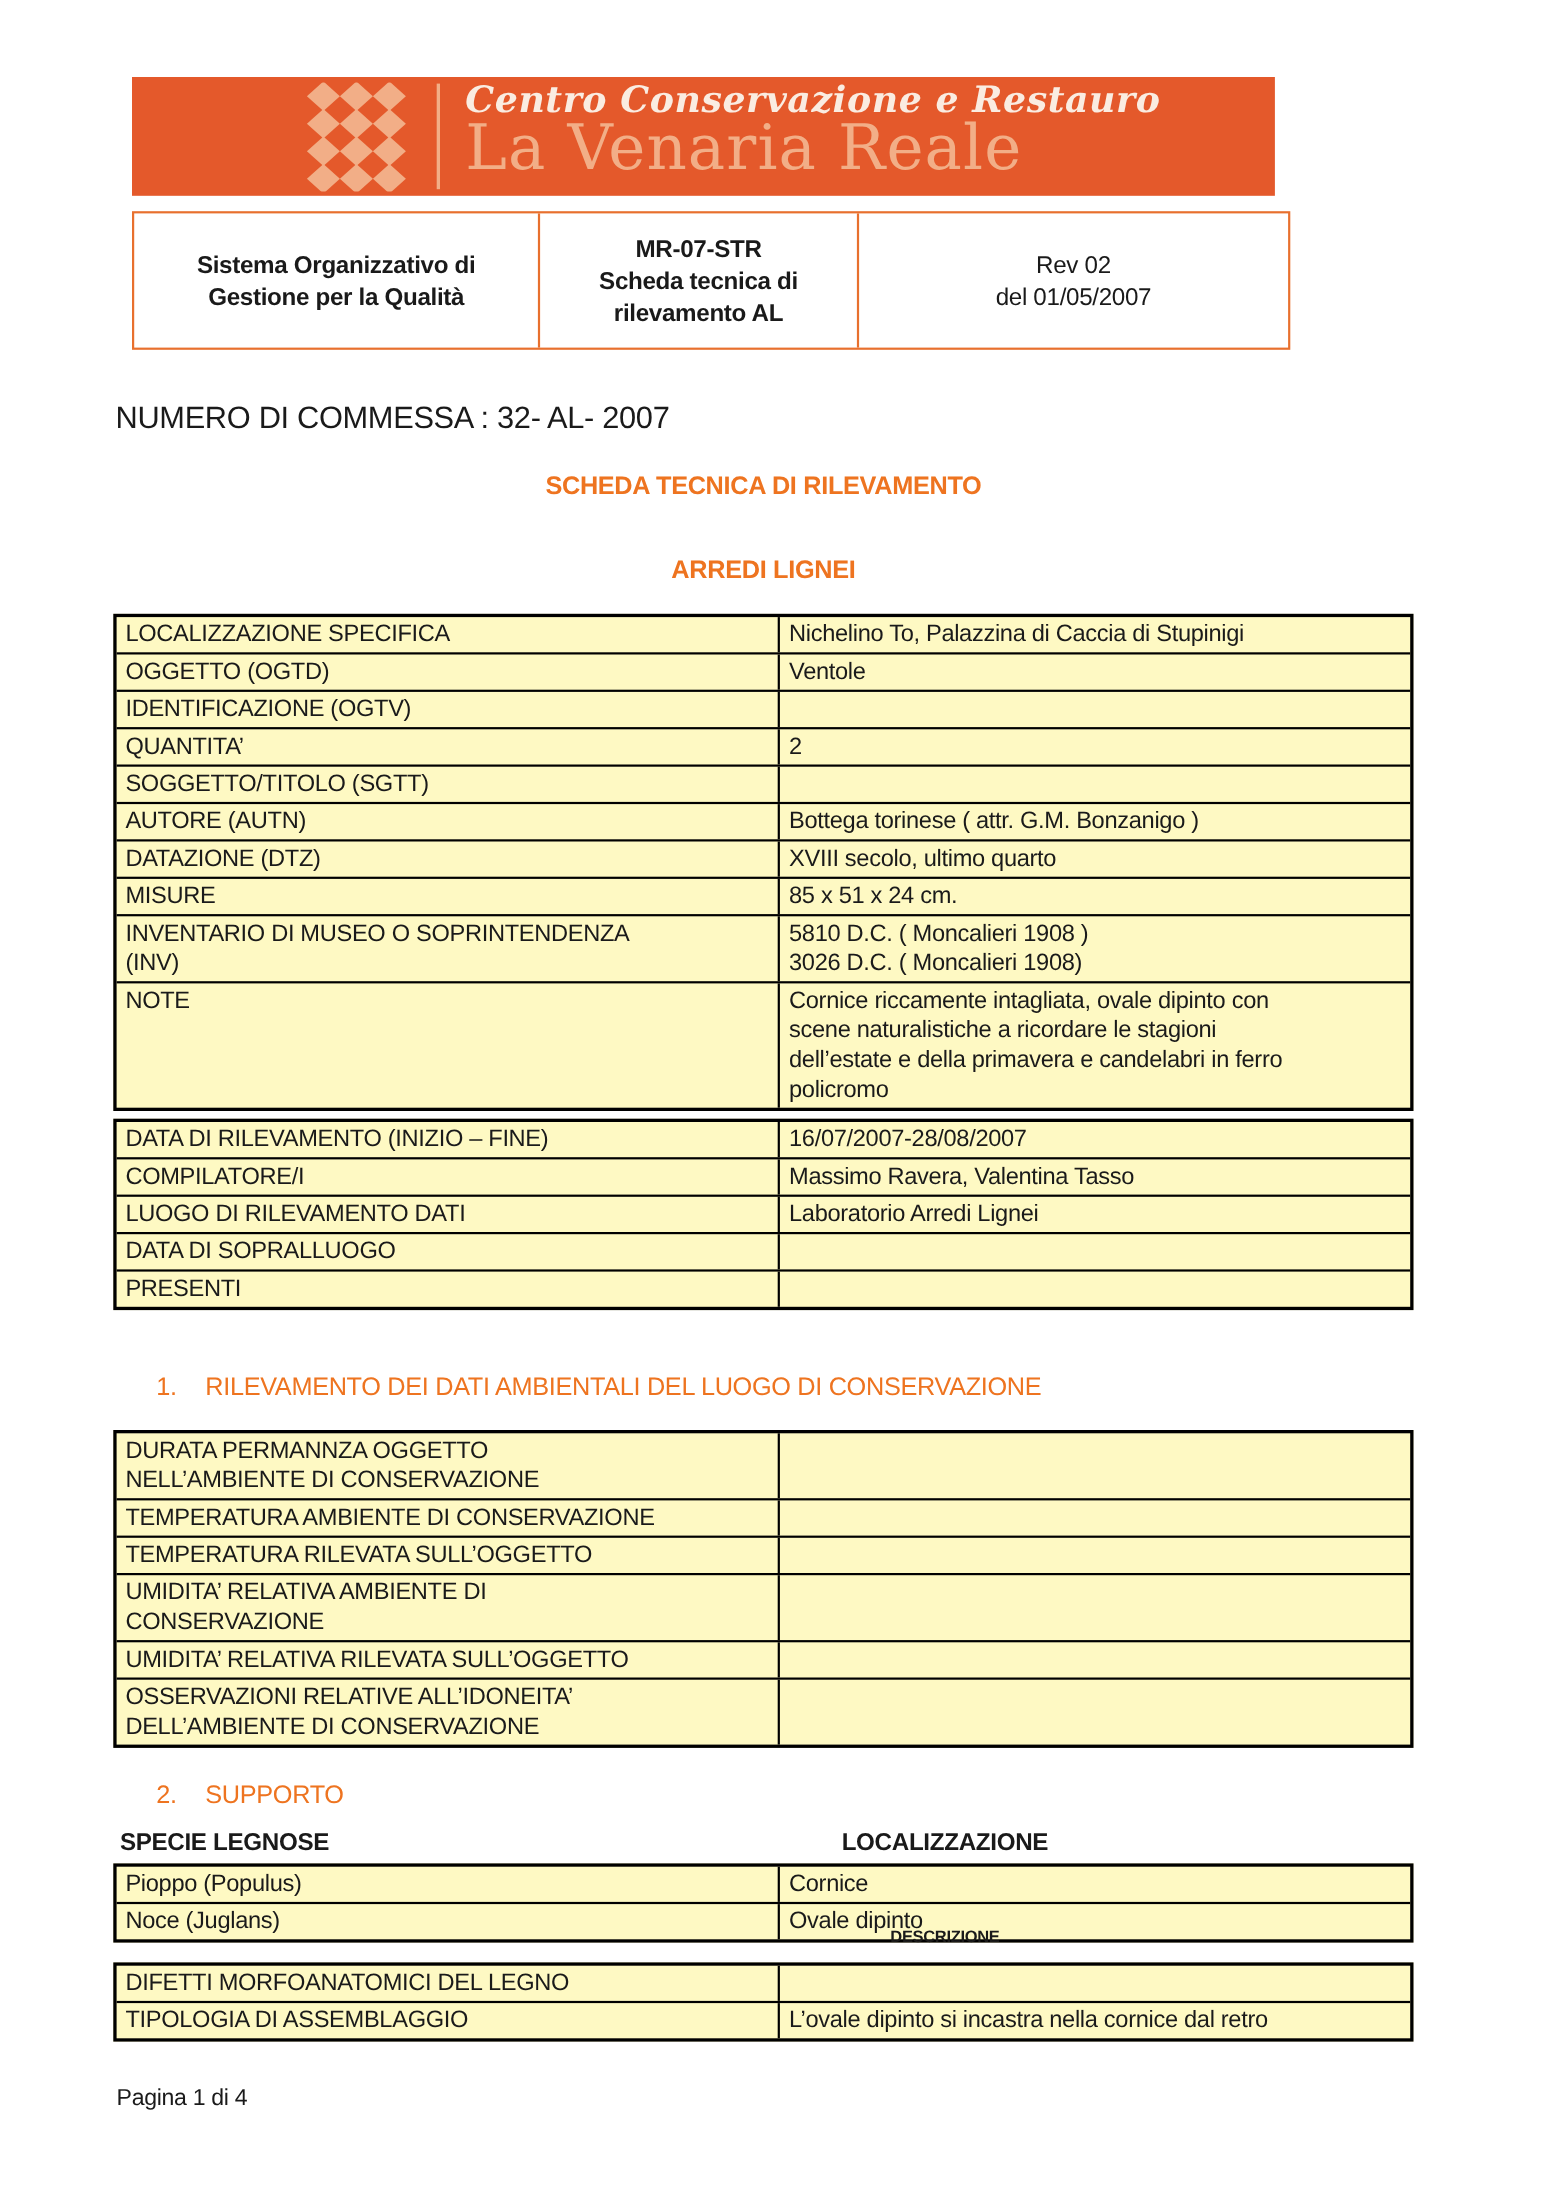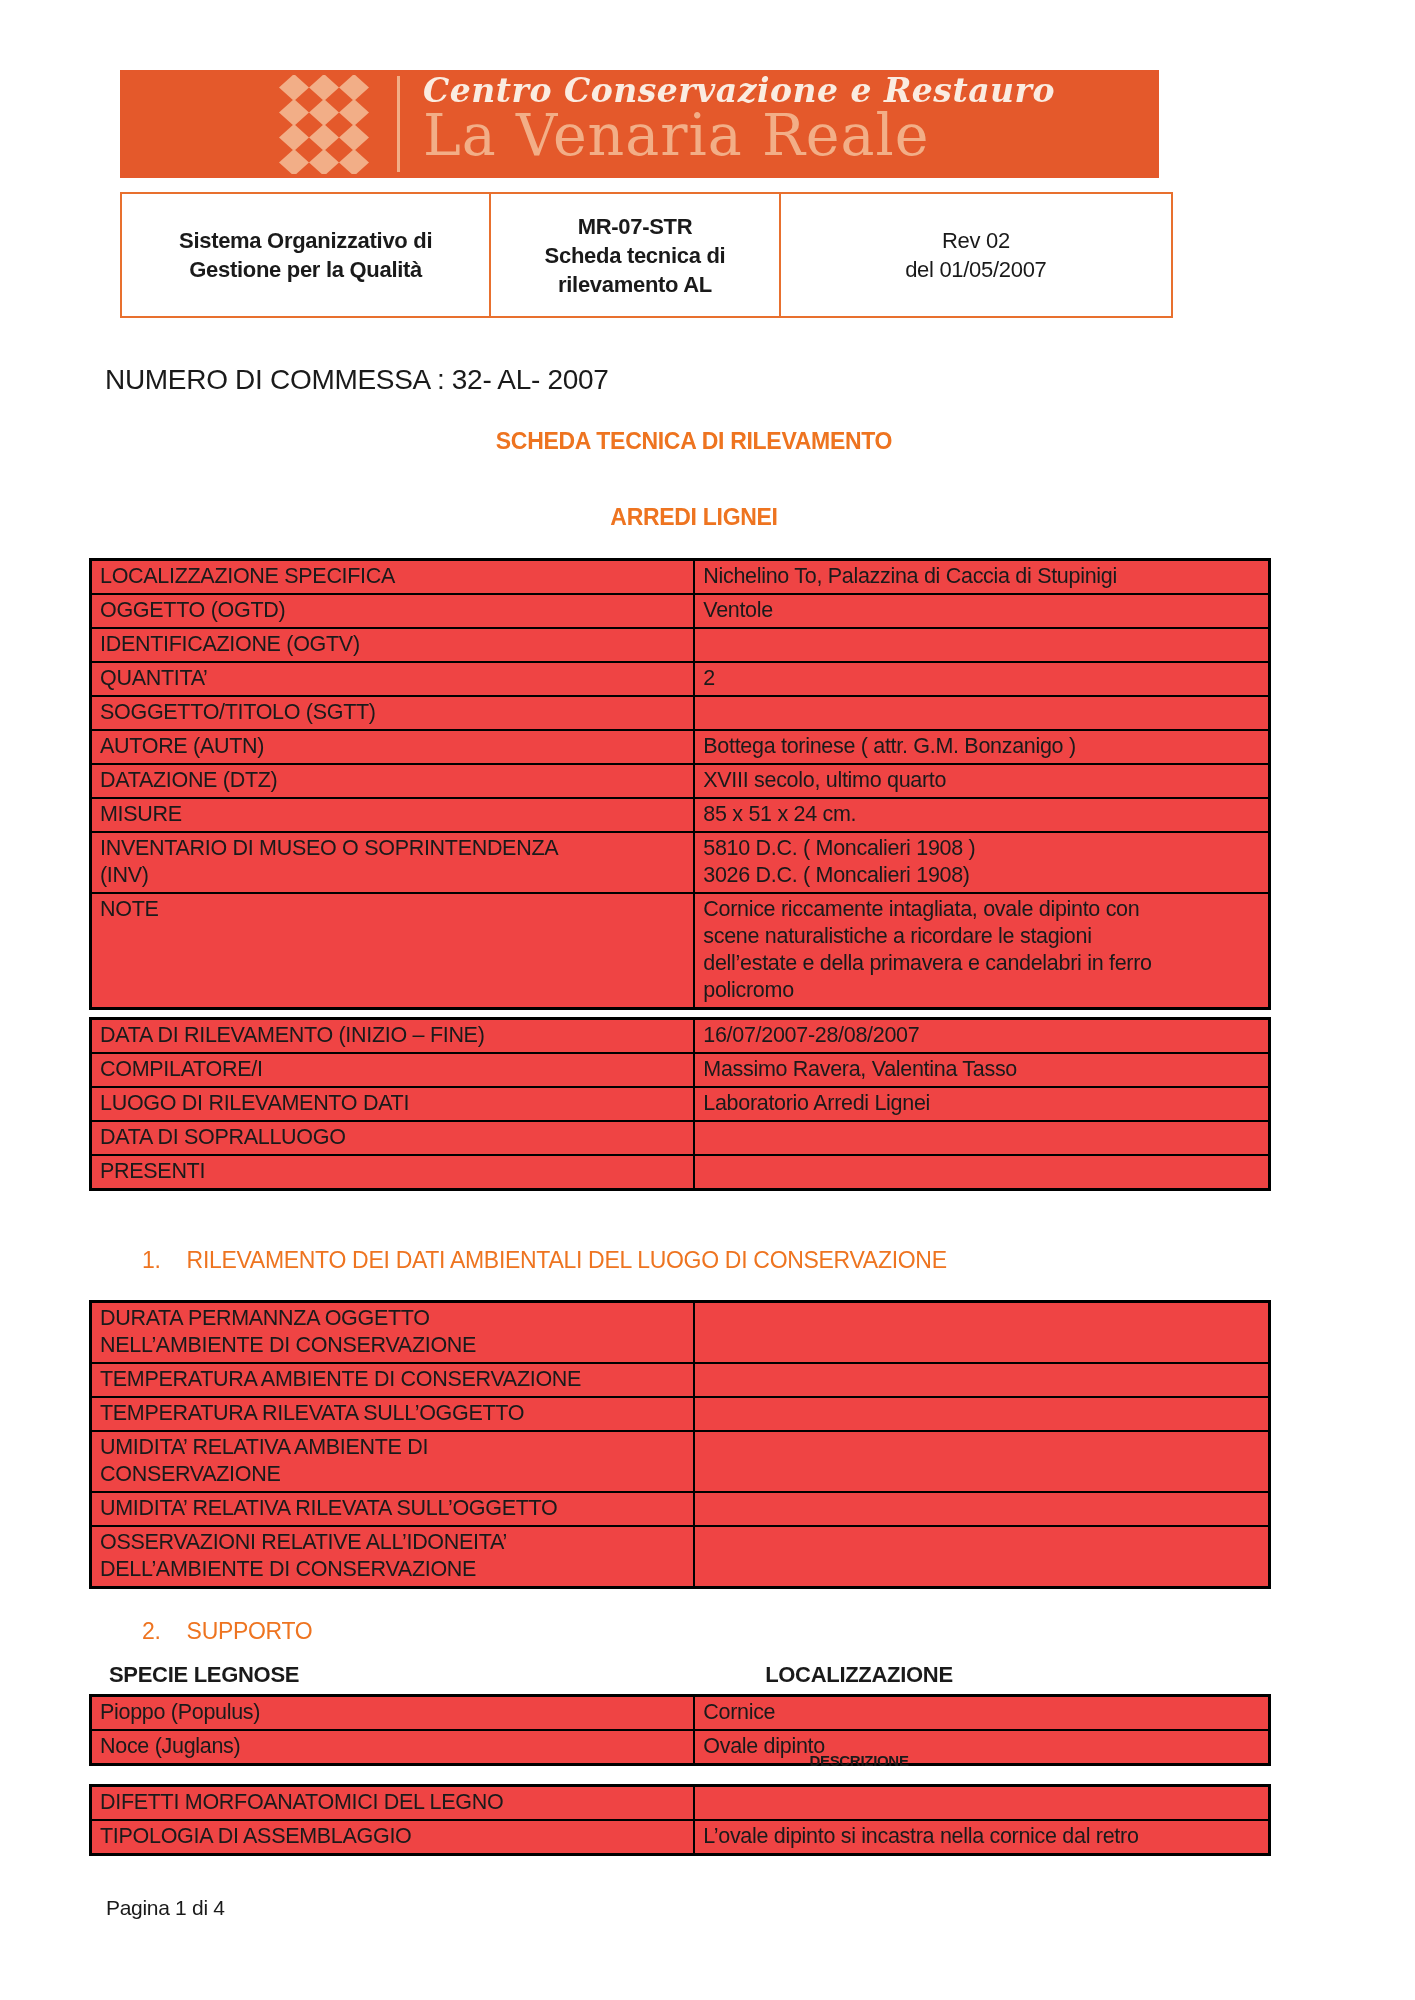--- a/index.html
+++ b/index.html
@@ -59,22 +59,22 @@
   }
   .title1{top:428px;}
   .title2{top:504px;}
   .section-heading{position:absolute;left:142px;font-size:23px;color:var(--accent);white-space:nowrap;}
   .section-heading .num{font-weight:normal;margin-right:26px;}
   .section-heading .lbl{font-weight:normal;}
   .sec1{top:1247px;}
   .sec2{top:1618px;}
   
   .kv-table{
-    position:absolute;left:89px;width:1182px;
-    border:3px solid #000;background:#ef4444;
+    position:absolute;left:103px;width:1182px;
+    border:3px solid #000;background:#fef9c3;
   }
   .kv-row{display:flex;border-top:2px solid #000;}
   .kv-row:first-child{border-top:none;}
   .kv-label,.kv-value{
     font-size:21.5px;line-height:27px;white-space:pre-line;
     padding:2px 6px 3px 8px;min-height:31px;
   }
   .kv-label{width:51.3%;border-right:2px solid #000;}
   .kv-value{flex:1;padding-left:8px;}
   .t1{top:558px;}

